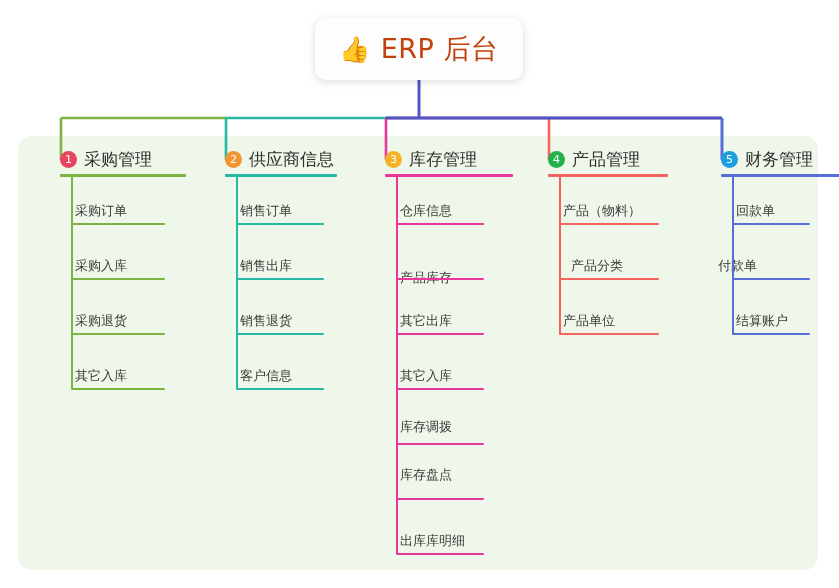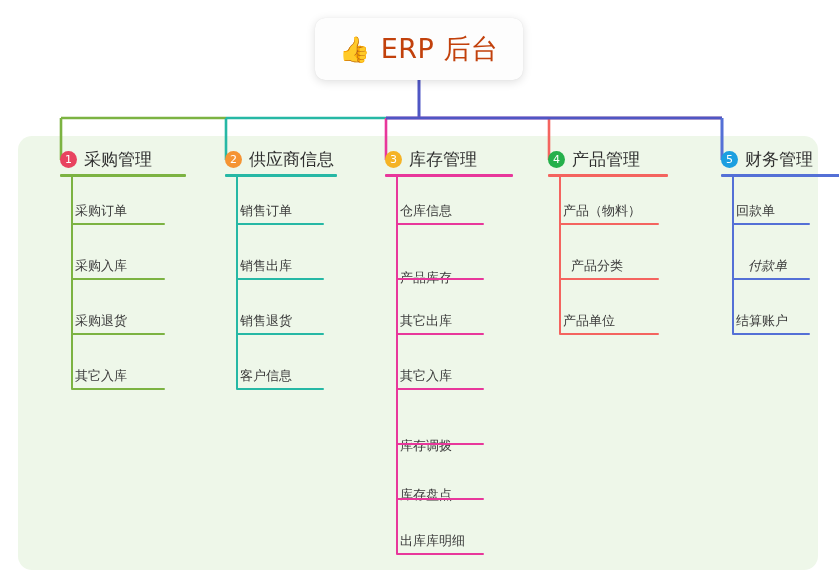--- a/index.html
+++ b/index.html
@@ -137,23 +137,23 @@
         </div>
         <div class="head-rule" style="top: 38px; width: 128px; background: rgb(232, 55, 155);"></div>
         <div class="leaf" style="left: 35px; top: 66px;">仓库信息</div>
         <div class="leaf-rule" style="left: 31px; top: 87px; width: 88px; background: rgb(232, 55, 155);"></div>
         <div class="leaf" style="left: 35px; top: 121px; margin-top: 12px;">产品库存</div>
         <div class="leaf-rule" style="left: 31px; top: 142px; width: 88px; background: rgb(232, 55, 155);"></div>
         <div class="leaf" style="left: 35px; top: 176px;">其它出库</div>
         <div class="leaf-rule" style="left: 31px; top: 197px; width: 88px; background: rgb(232, 55, 155);"></div>
         <div class="leaf" style="left: 35px; top: 231px;">其它入库</div>
         <div class="leaf-rule" style="left: 31px; top: 252px; width: 88px; background: rgb(232, 55, 155);"></div>
-        <div class="leaf" style="left: 35px; top: 301px; font-family: Liberation Serif, serif;">库存调拨</div>
+        <div class="leaf" style="left: 35px; top: 282px; font-family: Liberation Serif, serif;">库存调拨</div>
         <div class="leaf-rule" style="left: 31px; top: 307px; width: 88px; background: rgb(232, 55, 155);"></div>
-        <div class="leaf" style="left: 35px; top: 350px; text-align: right;">库存盘点</div>
+        <div class="leaf" style="left: 35px; top: 330px; text-align: right;">库存盘点</div>
         <div class="leaf-rule" style="left: 31px; top: 362px; width: 88px; background: rgb(232, 55, 155);"></div>
         <div class="leaf" style="left: 35px; top: 396px;">出库库明细</div>
         <div class="leaf-rule" style="left: 31px; top: 417px; width: 88px; background: rgb(232, 55, 155);"></div>
         <div class="leaf-stem" style="left: 31px; top: 41px; height: 377px; background: rgb(232, 55, 155);"></div>
       </div>
       <div class="col" style="left: 510px;">
         <div class="col-head">
           <span class="badge" style="background: rgb(37, 176, 75);">4</span>
           <span class="head-label">产品管理</span>
         </div>
@@ -167,21 +167,21 @@
         <div class="leaf-stem" style="left: 31px; top: 41px; height: 157px; background: rgb(244, 100, 95);"></div>
       </div>
       <div class="col" style="left: 683px;">
         <div class="col-head">
           <span class="badge" style="background: rgb(28, 159, 224);">5</span>
           <span class="head-label">财务管理</span>
         </div>
         <div class="head-rule" style="top: 38px; width: 122px; background: rgb(84, 112, 214);"></div>
         <div class="leaf" style="left: 35px; top: 66px;">回款单</div>
         <div class="leaf-rule" style="left: 31px; top: 87px; width: 78px; background: rgb(84, 112, 214);"></div>
-        <div class="leaf" style="left: 47px; top: 121px; font-style: italic;">付款单</div>
+        <div class="leaf" style="left: 17px; top: 121px;">付款单</div>
         <div class="leaf-rule" style="left: 31px; top: 142px; width: 78px; background: rgb(84, 112, 214);"></div>
         <div class="leaf" style="left: 35px; top: 176px;">结算账户</div>
         <div class="leaf-rule" style="left: 31px; top: 197px; width: 78px; background: rgb(84, 112, 214);"></div>
         <div class="leaf-stem" style="left: 31px; top: 41px; height: 157px; background: rgb(84, 112, 214);"></div>
       </div>
     </div>
 
 </div>
 
 </body></html>

